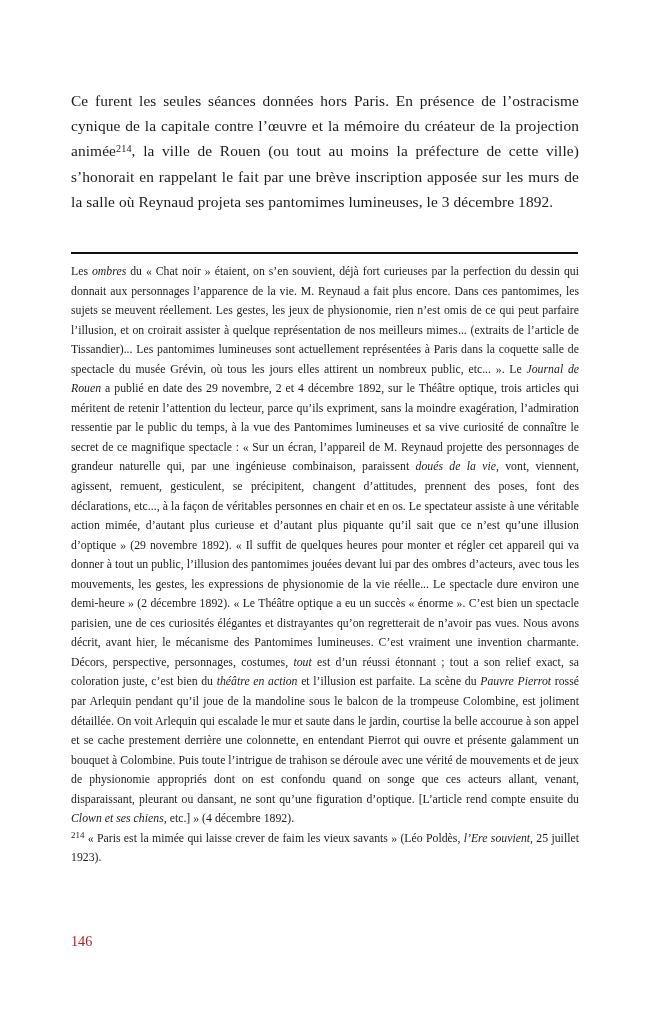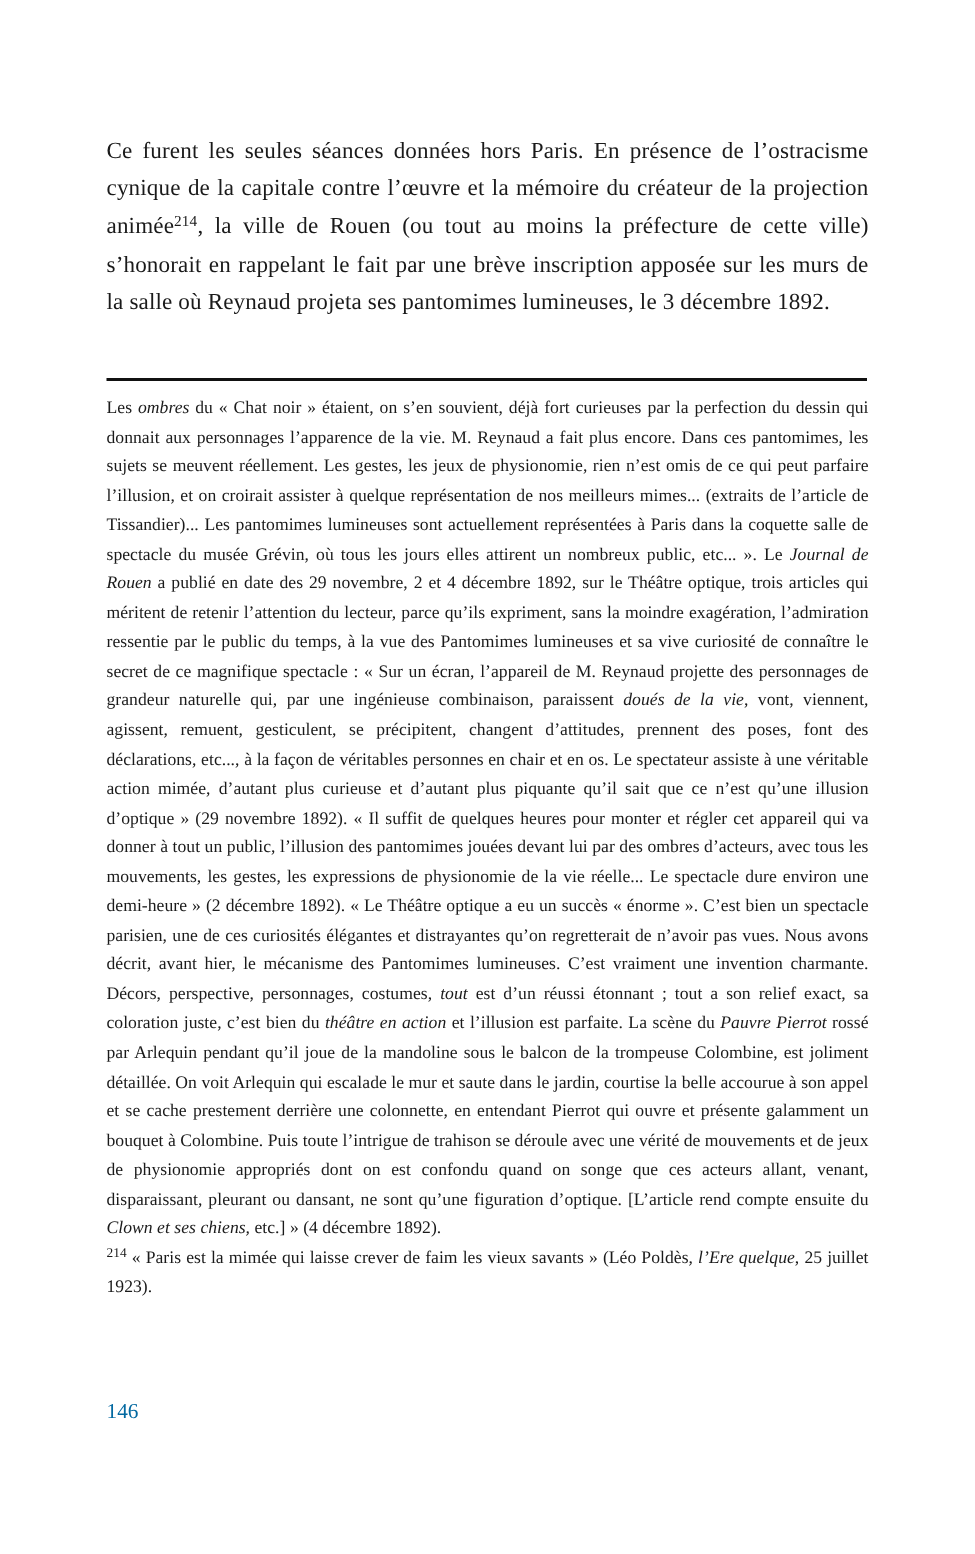--- a/index.html
+++ b/index.html
@@ -71,36 +71,36 @@
     vertical-align: 0.42em;
     line-height: 0;
   }
   
   .folio {
     position: absolute;
     left: 71px;
     top: 932px;
     font-size: 14.2px;
     line-height: 18px;
-    color: #0369a1;
+    color: #b91c1c;
   }
 </style>
 </head>
 <body>
 
 <div class="page">
 
   <div class="content">
     <p class="body-text">
       <span>Ce furent les seules séances données hors Paris. En présence de l’ostracisme cynique de la capitale contre l’œuvre et la mémoire du créateur de la projection animée</span><sup>214</sup><span>, la ville de Rouen (ou tout au moins la préfecture de cette ville) s’honorait en rappelant le fait par une brève inscription apposée sur les murs de la salle où Reynaud projeta ses pantomimes lumineuses, le 3 décembre 1892.</span>
     </p>
   </div>
 
   <div class="fn-rule"></div>
 
   <div class="footnotes">
     <p class="footnote"><span>Les </span><i>ombres</i><span> du « Chat noir » étaient, on s’en souvient, déjà fort curieuses par la perfection du dessin qui donnait aux personnages l’apparence de la vie. M. Reynaud a fait plus encore. Dans ces pantomimes, les sujets se meuvent réellement. Les gestes, les jeux de physionomie, rien n’est omis de ce qui peut parfaire l’illusion, et on croirait assister à quelque représentation de nos meilleurs mimes... (extraits de l’article de Tissandier)... Les pantomimes lumineuses sont actuellement représentées à Paris dans la coquette salle de spectacle du musée Grévin, où tous les jours elles attirent un nombreux public, etc... ». Le </span><i>Journal de Rouen</i><span> a publié en date des 29 novembre, 2 et 4 décembre 1892, sur le Théâtre optique, trois articles qui méritent de retenir l’attention du lecteur, parce qu’ils expriment, sans la moindre exagération, l’admiration ressentie par le public du temps, à la vue des Pantomimes lumineuses et sa vive curiosité de connaître le secret de ce magnifique spectacle : « Sur un écran, l’appareil de M. Reynaud projette des personnages de grandeur naturelle qui, par une ingénieuse combinaison, paraissent </span><i>doués de la vie</i><span>, vont, viennent, agissent, remuent, gesticulent, se précipitent, changent d’attitudes, prennent des poses, font des déclarations, etc..., à la façon de véritables personnes en chair et en os. Le spectateur assiste à une véritable action mimée, d’autant plus curieuse et d’autant plus piquante qu’il sait que ce n’est qu’une illusion d’optique » (29 novembre 1892). « Il suffit de quelques heures pour monter et régler cet appareil qui va donner à tout un public, l’illusion des pantomimes jouées devant lui par des ombres d’acteurs, avec tous les mouvements, les gestes, les expressions de physionomie de la vie réelle... Le spectacle dure environ une demi-heure » (2 décembre 1892). « Le Théâtre optique a eu un succès « énorme ». C’est bien un spectacle parisien, une de ces curiosités élégantes et distrayantes qu’on regretterait de n’avoir pas vues. Nous avons décrit, avant hier, le mécanisme des Pantomimes lumineuses. C’est vraiment une invention charmante. Décors, perspective, personnages, costumes, </span><i>tout</i><span> est d’un réussi étonnant ; tout a son relief exact, sa coloration juste, c’est bien du </span><i>théâtre en action</i><span> et l’illusion est parfaite. La scène du </span><i>Pauvre Pierrot</i><span> rossé par Arlequin pendant qu’il joue de la mandoline sous le balcon de la trompeuse Colombine, est joliment détaillée. On voit Arlequin qui escalade le mur et saute dans le jardin, courtise la belle accourue à son appel et se cache prestement derrière une colonnette, en entendant Pierrot qui ouvre et présente galamment un bouquet à Colombine. Puis toute l’intrigue de trahison se déroule avec une vérité de mouvements et de jeux de physionomie appropriés dont on est confondu quand on songe que ces acteurs allant, venant, disparaissant, pleurant ou dansant, ne sont qu’une figuration d’optique. [L’article rend compte ensuite du </span><i>Clown et ses chiens,</i><span> etc.] » (4 décembre 1892).</span></p>
-    <p class="footnote"><sup class="fn-marker">214</sup><span> « Paris est la mimée qui laisse crever de faim les vieux savants » (Léo Poldès, </span><i>l’Ere quelque</i><span>, 25 juillet 1923).</span></p>
+    <p class="footnote"><sup class="fn-marker">214</sup><span> « Paris est la mimée qui laisse crever de faim les vieux savants » (Léo Poldès, </span><i>l’Ere souvient</i><span>, 25 juillet 1923).</span></p>
   </div>
 
   <div class="folio">146</div>
 
 </div>
 
 </body></html>

